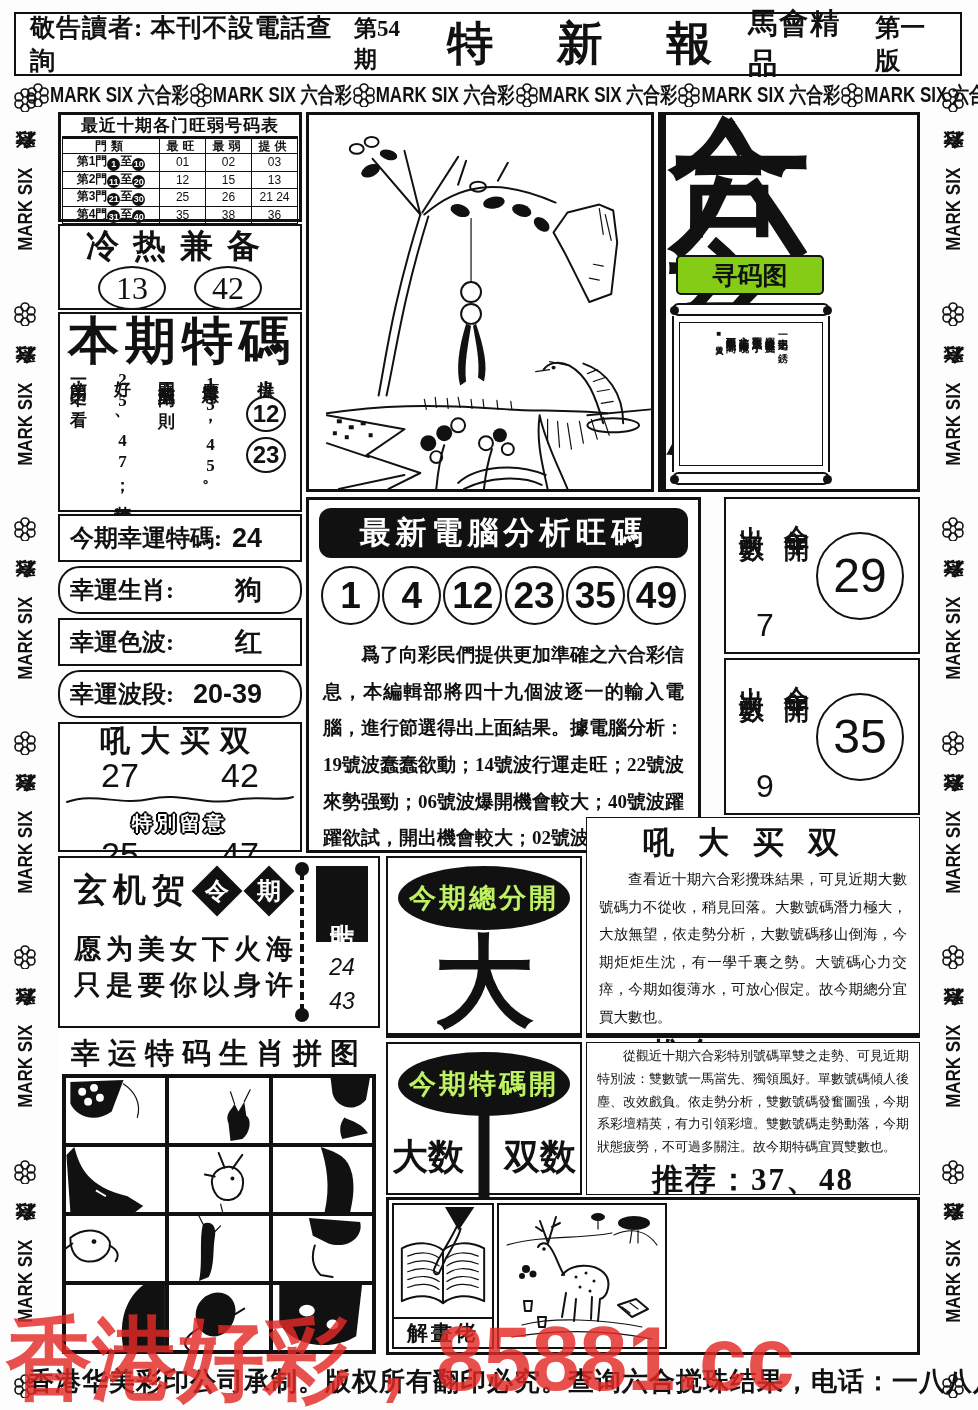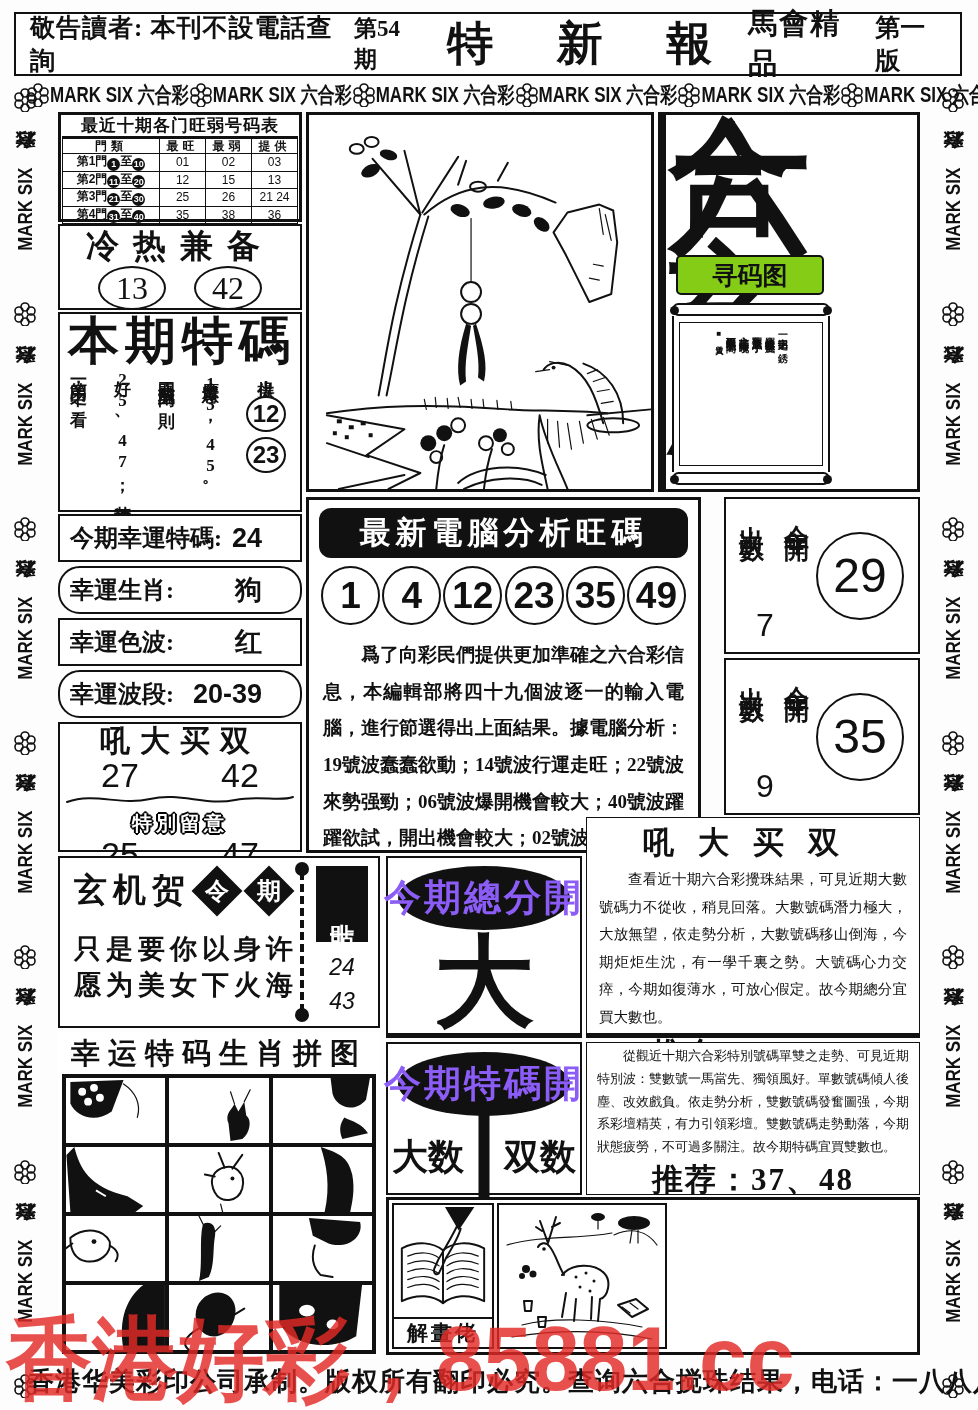--- a/index.html
+++ b/index.html
@@ -127,22 +127,22 @@
 
   
   .big-buy { left:586px; top:817px; width:334px; height:221px; border:1px solid #111; border-bottom:5px solid #111; background:#fff; padding:4px 12px 0; }
   .bb-title { font-size:31px; font-weight:bold; letter-spacing:24px; text-align:center; white-space:nowrap; }
   .bb-body { font-size:14.5px; line-height:1.9; text-align:justify; text-indent:2em; margin-top:2px; }
   .reco { font-size:31px; font-weight:bold; text-align:center; letter-spacing:2px; margin-top:2px; }
 
   
   .total-score { left:386px; top:856px; width:196px; height:182px; border:2px solid #111; border-bottom:5px solid #111;
     background:#fff; text-align:center; }
-  .oval { margin:8px auto 0; width:172px; height:64px; background:#111; border-radius:50%; color:#8b5cf6;
-    display:flex; align-items:center; justify-content:center; font-size:37px; font-weight:bold; letter-spacing:3px;
+  .oval { margin:8px auto 0; width:172px; height:64px; background:#111; border-radius:50%; color:#bef264;
+    display:flex; align-items:center; justify-content:center; font-size:27px; font-weight:bold; letter-spacing:3px;
     font-family:Liberation Mono, monospace; white-space:nowrap; }
   .ts-big { font-size:100px; font-weight:bold; line-height:1.05; }
   .special-open { left:386px; top:1042px; width:196px; height:153px; border:2px solid #111; background:#fff; position:absolute; }
   .so-split { display:flex; align-items:center; justify-content:space-between; padding:0 4px; margin-top:2px; position:relative; height:78px; }
   .so-split .so-word { font-size:36px; font-weight:bold; white-space:nowrap; }
   .so-bar { position:absolute; left:50%; top:-16px; width:11px; height:110px; background:#111; transform:translateX(-50%); }
 
   
   .special-para { left:586px; top:1042px; width:334px; height:153px; border:1px solid #111; background:#fff; padding:2px 10px 0; }
   .spp-body { font-size:13px; line-height:1.75; text-align:justify; text-indent:2em; }
@@ -384,22 +384,22 @@
       <div class="xj-title">
         <span>玄机贺</span>
         <span class="diamond">
             <span>令</span>
           </span>
         <span class="diamond">
             <span>期</span>
           </span>
       </div>
       <div class="xj-lines">
+        <div>愿为美女下火海</div>
         <div>只是要你以身许</div>
-        <div>愿为美女下火海</div>
       </div>
     </div>
     <div class="dash-divider"></div>
     <div class="xj-tip">
       <div class="tip-box">
           <span class="vtext">貼士</span>
         </div>
       <div class="tip-nums">
         <div>24</div>
         <div>43</div>

